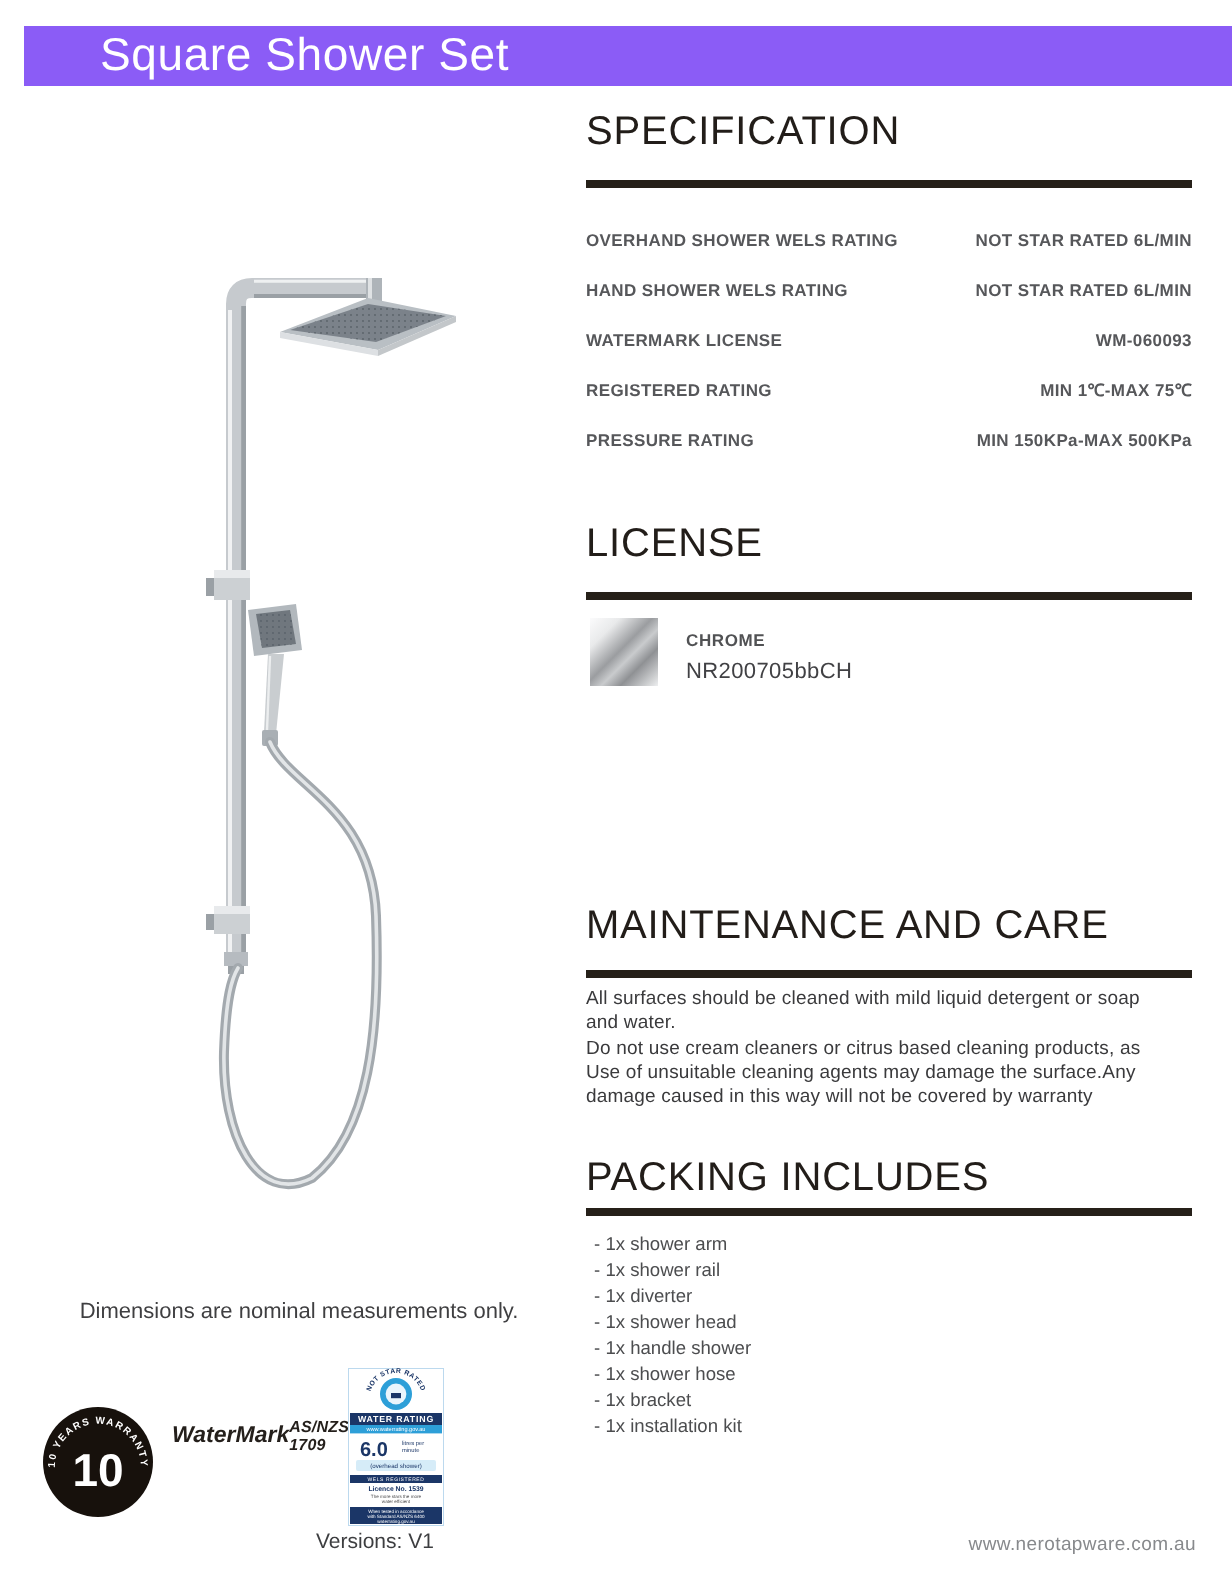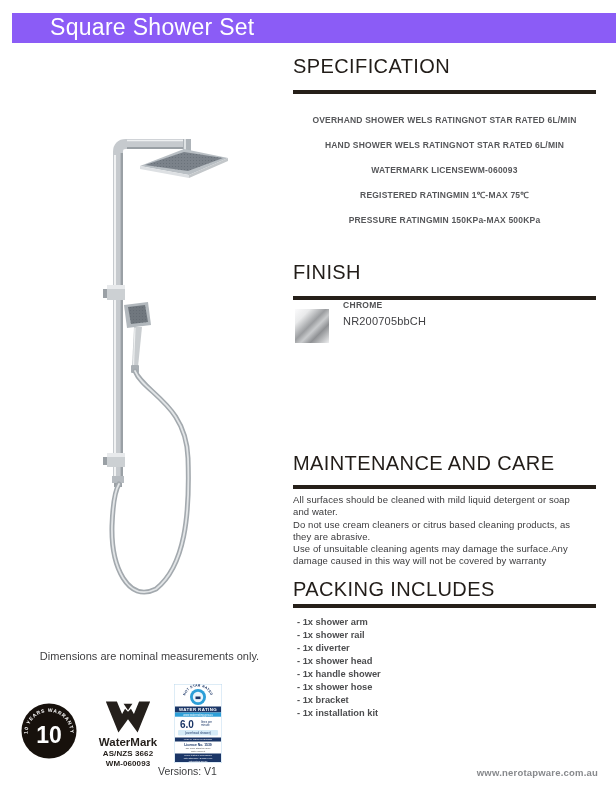--- a/index.html
+++ b/index.html
@@ -11,41 +11,41 @@
   .banner{left:0;top:13px;width:616px;height:30px;background:#8b5cf6;margin-left:12px;}
   .banner-title{left:38px;top:0;height:30px;line-height:29px;color:#ffffff;
        font-size:23px;letter-spacing:.3px;white-space:nowrap;}
 
   
   .rc{left:293px;width:303px;}
   .sec-heading{font-size:20px;color:#221d19;letter-spacing:.4px;white-space:nowrap;}
   .rule{height:4px;background:#262019;width:303px;}
 
   .spec-rows{top:107px;}
-  .spec-row{height:25px;display:flex;justify-content:center;align-items:center;}
+  .spec-row{height:25px;display:flex;justify-content:space-between;align-items:center;}
   .spec-label,.spec-value{font-size:8.5px;font-weight:700;color:#56575a;letter-spacing:.2px;white-space:nowrap;}
 
   .swatch{left:295px;top:309px;width:34px;height:34px;
      background:linear-gradient(135deg,#fbfbfc 0%,#e9eaeb 22%,#9b9da0 46%,#c9cbcd 58%,#8f9194 72%,#eeeff0 100%);}
   .finish-name{font-size:8.5px;font-weight:700;color:#515254;letter-spacing:.3px;}
   .finish-code{font-size:11px;color:#414144;margin-top:5px;letter-spacing:.2px;}
 
   .maint-text{top:494px;font-size:9.5px;color:#3a3a3c;line-height:12.3px;letter-spacing:.1px;}
   .maint-line{white-space:nowrap;}
 
   .pack-list{top:616px;}
-  .pack-item{font-size:9.3px;font-weight:700;color:#4c4d4f;line-height:13px;white-space:nowrap;}
+  .pack-item{font-size:9.3px;font-weight:400;color:#4c4d4f;line-height:13px;white-space:nowrap;}
   .pack-item::before{content:"-  ";}
 
   
   .dims-note{left:22px;top:650px;width:255px;text-align:center;font-size:11px;color:#3f3f41;}
   .versions{left:146px;top:765px;font-size:10.5px;color:#3d3e40;white-space:nowrap;margin-left:12px;}
-  .website{right:18px;top:767px;font-size:9.5px;font-weight:700;color:#87898c;letter-spacing:.2px;white-space:nowrap;}
-
-  .wm-block{left:86px;top:700px;width:84px;display:flex;flex-direction:column;align-items:center;color:#241f1b;}
+  .website{right:18px;top:767px;font-size:9.5px;font-weight:400;color:#87898c;letter-spacing:.2px;white-space:nowrap;}
+
+  .wm-block{left:86px;top:700px;width:84px;display:flex;flex-direction:row;align-items:center;color:#241f1b;font-style:italic;}
   .wm-name{font-size:11.5px;font-weight:700;margin-top:2px;}
   .wm-std,.wm-lic{font-size:8px;font-weight:700;margin-top:1px;letter-spacing:.1px;}
 </style>
 </head>
 <body>
 
 <div>
 
   <div class="abs banner">
     <div class="abs banner-title">Square Shower Set</div>
@@ -123,35 +123,34 @@
     <div class="spec-row">
       <span class="spec-label">REGISTERED RATING</span>
       <span class="spec-value">MIN 1℃-MAX 75℃</span>
     </div>
     <div class="spec-row">
       <span class="spec-label">PRESSURE RATING</span>
       <span class="spec-value">MIN 150KPa-MAX 500KPa</span>
     </div>
   </div>
 
-  <div class="abs rc sec-heading" style="top:261px">FINISH</div>
+  <div class="abs rc sec-heading" style="top:261px">LICENSE</div>
   <div class="abs rc rule" style="top:296px"></div>
   <div class="abs swatch"></div>
-  <div class="abs" style="left:343px;top:300px">
+  <div class="abs" style="left:343px;top:315px">
     <div class="finish-name">CHROME</div>
     <div class="finish-code">NR200705bbCH</div>
   </div>
 
   <div class="abs rc sec-heading" style="top:452px">MAINTENANCE AND CARE</div>
   <div class="abs rc rule" style="top:485px;height:3.5px"></div>
   <div class="abs rc maint-text">
     <div class="maint-line">All surfaces should be cleaned with mild liquid detergent or soap</div>
     <div class="maint-line">and water.</div>
     <div class="maint-line">Do not use cream cleaners or citrus based cleaning products, as</div>
-    <div class="maint-line">they are abrasive.</div>
     <div class="maint-line">Use of unsuitable cleaning agents may damage the surface.Any</div>
     <div class="maint-line">damage caused in this way will not be covered by warranty</div>
   </div>
 
   <div class="abs rc sec-heading" style="top:578px">PACKING INCLUDES</div>
   <div class="abs rc rule" style="top:604px;height:3.5px"></div>
   <div class="abs rc pack-list" style="left:297px">
     <div class="pack-item">1x shower arm</div>
     <div class="pack-item">1x shower rail</div>
     <div class="pack-item">1x diverter</div>
@@ -172,21 +171,21 @@
     </text>
     <text x="29" y="41" font-size="23" font-weight="700" fill="#ffffff" text-anchor="middle">10</text>
   </svg>
 
   <div class="abs wm-block">
     <svg width="56" height="34" viewBox="0 0 64 46">
       <path d="M2,2 L19,44 L32,26 L45,44 L62,2 L47,2 L40,19 L36,12 L32,16 L28,12 L24,19 L17,2 Z" fill="#241f1b"></path>
       <polygon points="26,5 38,5 32,14" fill="#241f1b"></polygon>
     </svg>
     <div class="wm-name">WaterMark</div>
-    <div class="wm-std">AS/NZS 3662</div>
+    <div class="wm-std">AS/NZS 1709</div>
     <div class="wm-lic">WM-060093</div>
   </div>
 
   <svg class="abs" style="left:174px;top:684px" width="48" height="79" viewBox="0 0 48 79">
     <rect x="0.25" y="0.25" width="47.5" height="78.5" fill="#ffffff" stroke="#bcd9ee" stroke-width="0.5"></rect>
     <path id="wrarc" d="M 10.5,16 A 13.5,13.5 0 1 1 37.5,16" fill="none"></path>
     <text font-size="3.4" font-weight="700" fill="#1b3667" letter-spacing="0.3">
       <textPath href="#wrarc" startOffset="50%" text-anchor="middle">NOT STAR RATED</textPath>
     </text>
     <circle cx="24" cy="13" r="8" fill="#2d9fd8"></circle>

